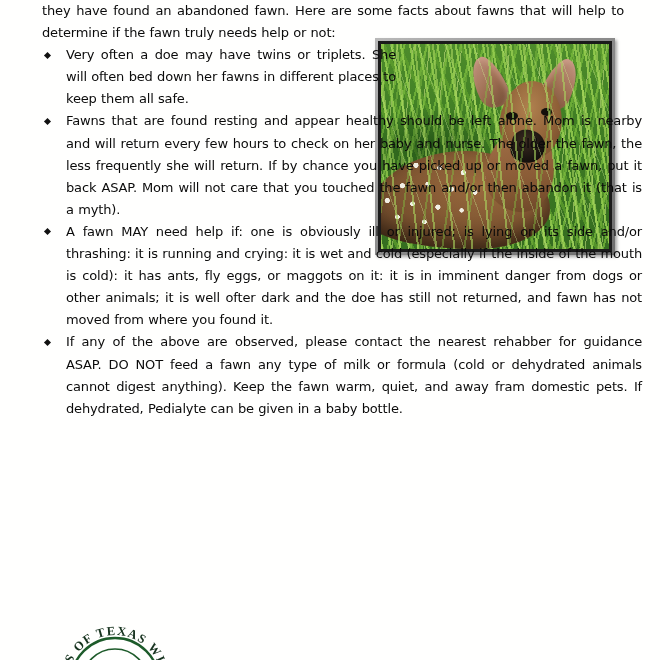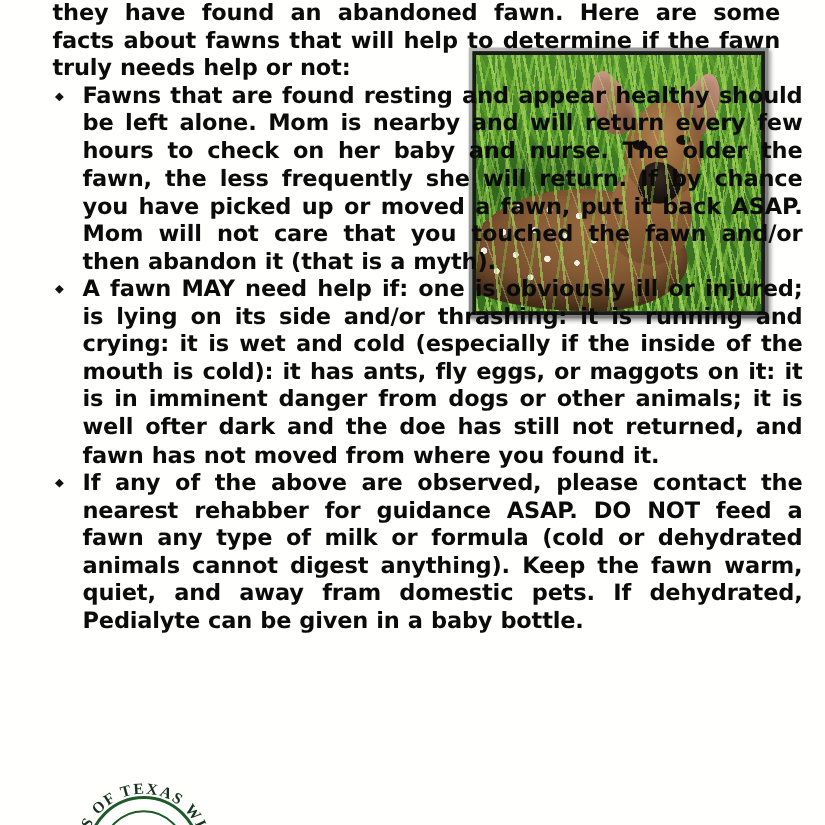--- a/index.html
+++ b/index.html
@@ -20,22 +20,22 @@
   .article {
     position: absolute;
     left: 0;
     top: 0;
     width: 660px;
     padding: 0;
   }
 
   .para {
     font-family: "DejaVu Sans", sans-serif;
-    font-weight: bold;
-    font-size: 18px;
+    font-weight: normal;
+    font-size: 13px;
     line-height: 22.1px;
     color: #0b0b0b;
     text-align: justify;
     text-justify: inter-word;
     letter-spacing: -0.15px;
     word-spacing: 0.4px;
     -webkit-font-smoothing: none;
   }
 
   
@@ -249,20 +249,24 @@
       <div class="muzzle"></div>
       <div class="grass-front"></div>
     </div>
   </div>
 
   <div class="article">
 
     <p class="para intro">they have found an abandoned fawn.  Here are some facts about fawns that will help to determine if the fawn truly needs help or not:</p>
 
     <ul class="blist">
+      <li class="para bullet-row narrow">
+        <span class="bullet-mark"></span>
+        <span>Very often a doe may have twins or triplets.  She will often bed down her fawns in different places to keep them all safe.</span>
+      </li>
       <li class="para bullet-row wide">
         <span class="bullet-mark"></span>
         <span>Fawns that are found resting and appear healthy should be left alone.  Mom is nearby and will return every few hours to check on her baby and nurse.  The older the fawn, the less frequently she will return.  If by chance you have picked up or moved a fawn, put it back ASAP.  Mom will not care that you touched the fawn and/or then abandon it (that is a myth).</span>
       </li>
       <li class="para bullet-row wide">
         <span class="bullet-mark"></span>
         <span>A fawn MAY need help if:  one is obviously ill or injured; is lying on its side and/or thrashing: it is running and crying: it is wet and cold (especially if the inside of the mouth is cold): it has ants, fly eggs, or maggots on it: it is in imminent danger from dogs or other animals; it is well ofter dark and the doe has still not returned, and fawn has not moved from where you found it.</span>
       </li>
       <li class="para bullet-row wide">
         <span class="bullet-mark"></span>

